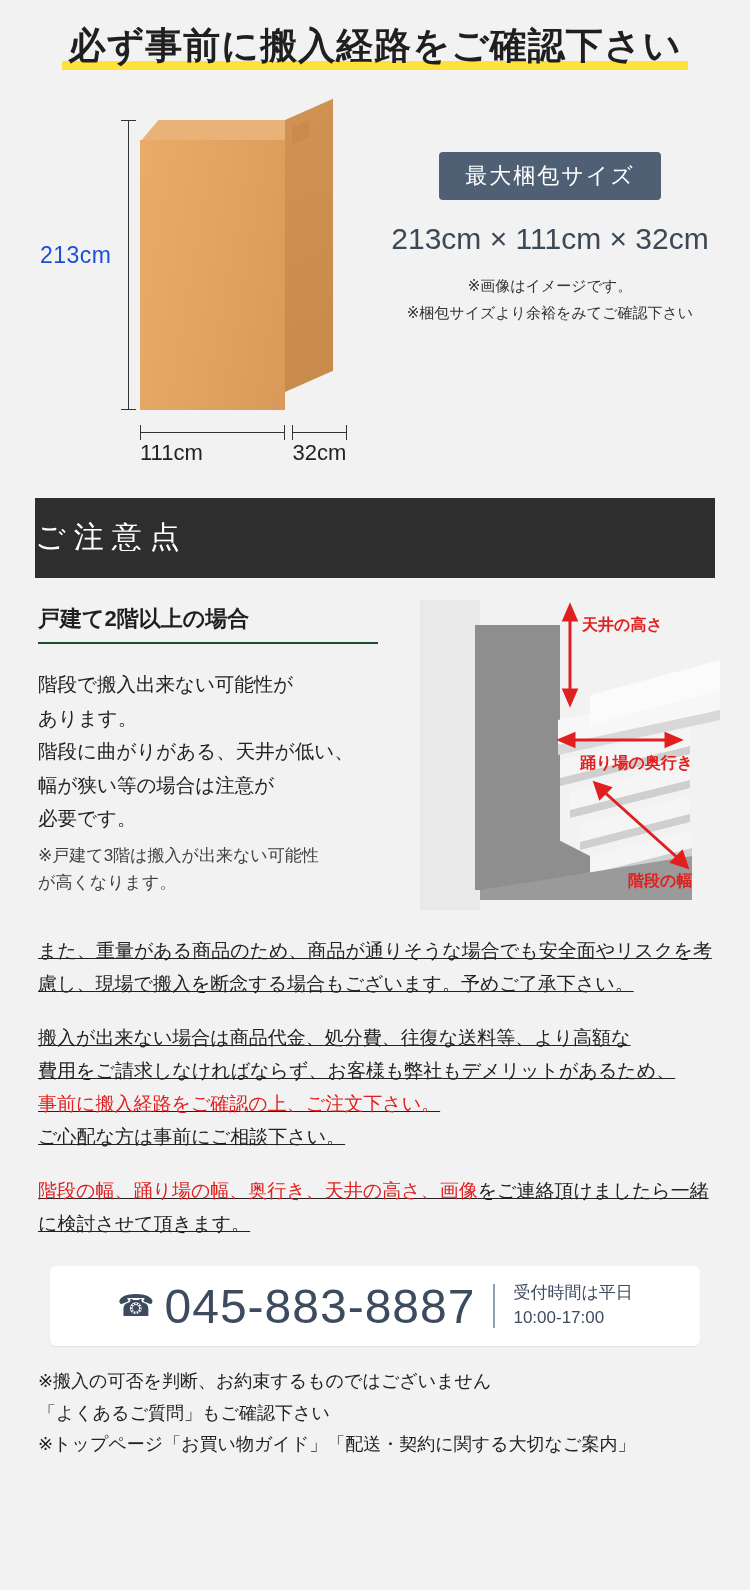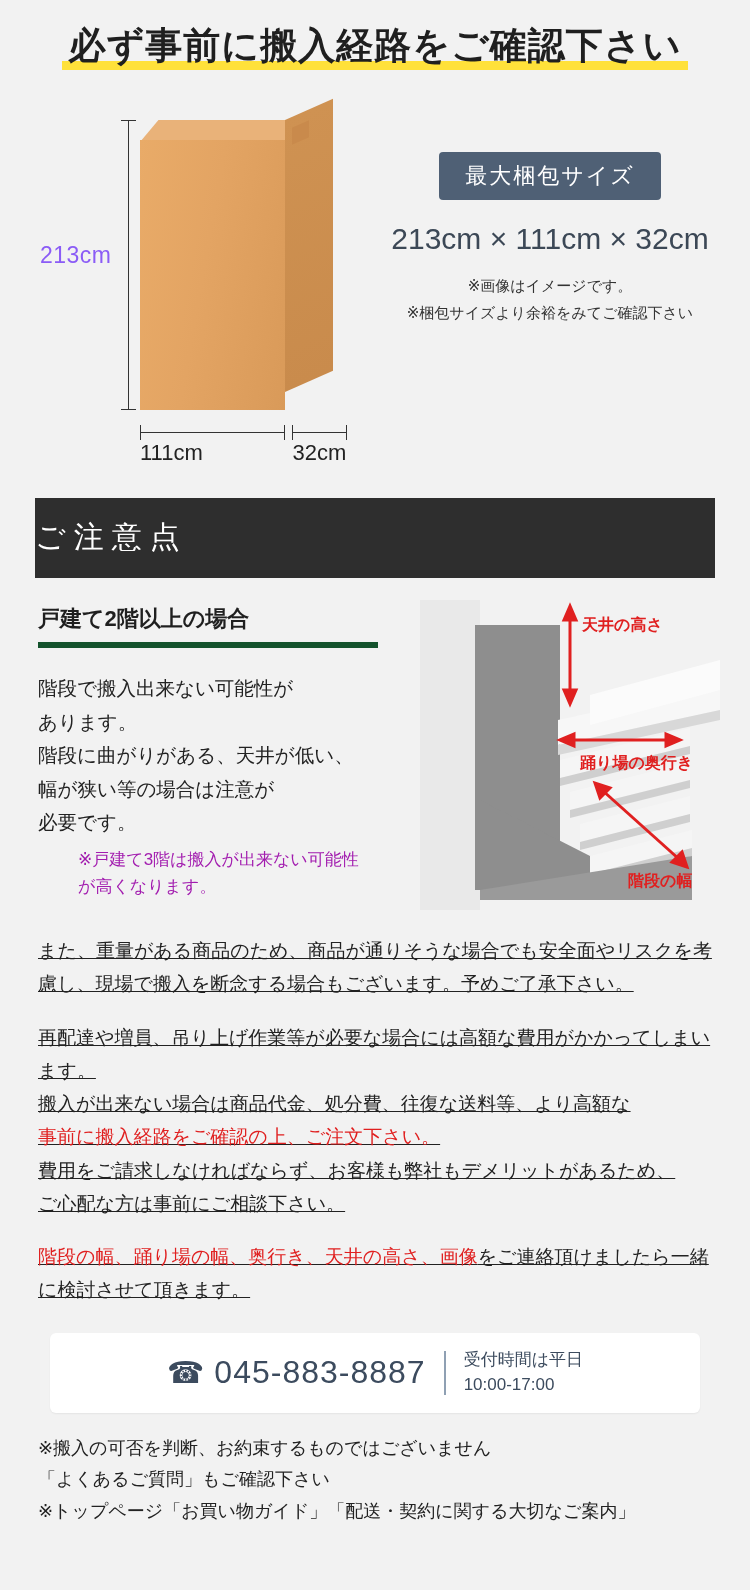--- a/index.html
+++ b/index.html
@@ -64,21 +64,21 @@
     content:"";
     position:absolute;
     left:-7px; width:15px; height:1px;background:#333;
   }
   .v-line:before{top:0;}
   .v-line:after{bottom:0;}
   .v-label{
     position:absolute;
     left:0px; top:140px;
     font-size:23px;
-    color:#8b5cf6;
+    color:#1d4ed8;
     letter-spacing:0.5px;
   }
   
   .box{
     position:absolute;
     left:100px; top:18px;
     width:180px; height:290px;
   }
   .box .front{
     position:absolute;
@@ -189,35 +189,34 @@
   .stairs-text{
     position:absolute;
     left:38px; top:4px;
     width:360px;
   }
   .stairs-title{
     font-size:22px;
     font-weight:700;
     color:#1f1f1f;
     padding-bottom:8px;
-    border-bottom:6px solid #14532d;
+    border-bottom:2px solid #14532d;
     width:340px;
   }
   .stairs-body{
     margin-top:24px;
     font-size:19.5px;
     line-height:1.72;
     color:#222;
   }
   .stairs-small{
     margin-top:6px;
     font-size:17px;
     line-height:1.6;
-    color:#a21caf;
-    margin-left:40px;
+    color:#404040;
   }
   .stairs-figure{
     position:absolute;
     right:10px; top:0;
     width:320px; height:310px;
   }
 
   
   .para-block{
     margin:4px 38px 0 38px;
@@ -241,21 +240,21 @@
     justify-content:center;
     box-shadow:0 1px 2px rgba(0,0,0,.06);
   }
   .phone-icon{
     color:#3c4b5e;
     font-size:30px;
     margin-right:10px;
     line-height:1;
   }
   .phone-number{
-    font-size:32px;
+    font-size:48px;
     color:#3c4b5e;
     letter-spacing:1px;
     font-weight:500;
   }
   .phone-sep{
     width:2px;height:44px;background:#8fa0b3;margin:0 18px;
   }
   .phone-hours{
     font-size:17px;
     color:#3c4b5e;
@@ -365,24 +364,23 @@
 
         <text x="162" y="30" class="svgtxt" fill="#e02020" font-size="16" font-weight="bold" font-family="Liberation Sans, sans-serif">天井の高さ</text>
         <text x="160" y="168" fill="#e02020" font-size="16" font-weight="bold" font-family="Liberation Sans, sans-serif">踊り場の奥行き</text>
         <text x="208" y="286" fill="#e02020" font-size="16" font-weight="bold" font-family="Liberation Sans, sans-serif">階段の幅</text>
       </svg>
     </div>
   </div>
 
   <div class="para-block">
     <p>また、重量がある商品のため、商品が通りそうな場合でも安全面やリスクを考慮し、現場で搬入を断念する場合もございます。予めご了承下さい。</p>
-    <p class="tight">再配達や増員、吊り上げ作業等が必要な場合には高額な費用がかかってしまいます。</p>
     <p class="tight">搬入が出来ない場合は商品代金、処分費、往復な送料等、より高額な</p>
+    <p class="tight">費用をご請求しなければならず、お客様も弊社もデメリットがあるため、</p>
     <p class="tight red">事前に搬入経路をご確認の上、ご注文下さい。</p>
-    <p class="tight">費用をご請求しなければならず、お客様も弊社もデメリットがあるため、</p>
     <p>ご心配な方は事前にご相談下さい。</p>
     <p>
       <span class="red">階段の幅、踊り場の幅、奥行き、天井の高さ、画像</span><span>をご連絡頂けましたら一緒に検討させて頂きます。</span>
     </p>
   </div>
 
   <div class="phone-card">
     <span class="phone-icon">☎</span>
     <span class="phone-number">045-883-8887</span>
     <span class="phone-sep"></span>

